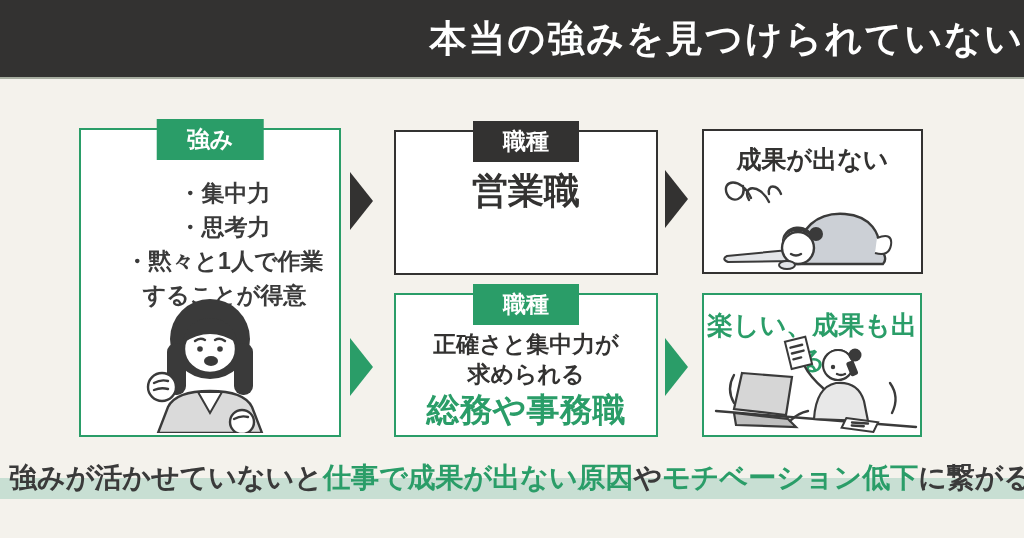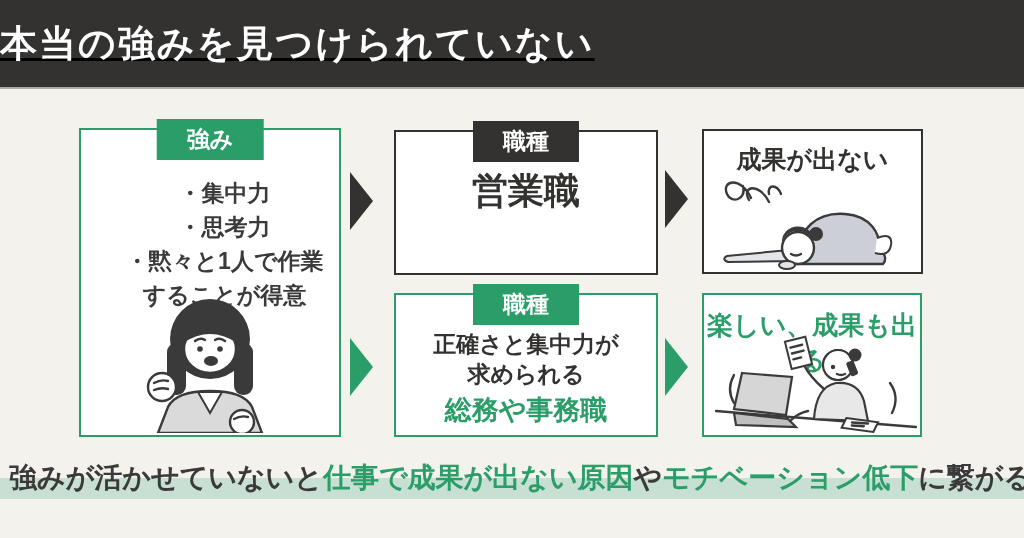--- a/index.html
+++ b/index.html
@@ -4,23 +4,23 @@
 <style>
   html,body{margin:0;padding:0;}
   .canvas{
     position:relative;width:1024px;height:538px;overflow:hidden;
     background:#f4f2ec;
     font-family:"Liberation Sans","DejaVu Sans",sans-serif;
     -webkit-font-smoothing:antialiased;
   }
   
   .header{
-    position:absolute;left:0;top:0;width:1024px;height:89px;
+    position:absolute;left:0;top:0;width:1024px;height:79px;
     background:#333231;border-bottom:2px solid #a8aea1;
-    display:flex;align-items:center;justify-content:flex-start;box-sizing:border-box;text-decoration:underline;
+    display:flex;align-items:center;justify-content:flex-end;box-sizing:border-box;
   }
   .header .title{
     color:#ffffff;font-size:37px;font-weight:700;letter-spacing:2px;margin:0;
   }
   
   .box{position:absolute;background:#ffffff;box-sizing:border-box;}
   .box.bd-green{border:2px solid #2a9d68;}
   .box.bd-dark{border:2px solid #333231;}
   .box-strength{left:79px;top:128px;width:262px;height:309px;}
   .box-jobtop{left:394px;top:130px;width:264px;height:145px;}
@@ -38,21 +38,21 @@
   
   .bullets{margin-top:46px;text-align:center;color:#3a3a3a;
     font-size:23px;line-height:34px;font-weight:700;padding-left:29px;}
   .illu-strength{position:absolute;left:50%;transform:translateX(-50%);bottom:2px;}
   
   .jobtop-content{margin-top:38px;text-align:center;color:#333231;font-weight:700;}
   .jobtop-content .sub{font-size:22px;line-height:26px;}
   .jobtop-content .big{font-size:36px;line-height:42px;margin-top:19px;}
   .jobbottom-content{margin-top:34px;text-align:center;font-weight:700;}
   .jobbottom-content .sub{font-size:23px;line-height:30px;color:#333231;display:block;}
-  .jobbottom-content .big{font-size:27px;line-height:38px;margin-top:2px;color:#2a9d68;}
+  .jobbottom-content .big{font-size:33px;line-height:38px;margin-top:2px;color:#2a9d68;}
   
   .res-title{margin-top:12px;text-align:center;font-weight:700;}
   .res-title.dark{color:#333231;font-size:25px;}
   .res-title.green{color:#2a9d68;font-size:26px;margin-top:13px;}
   .illu-res{position:absolute;left:50%;transform:translateX(-50%);bottom:2px;}
   
   .arr{position:absolute;width:0;height:0;
     border-top:29px solid transparent;border-bottom:29px solid transparent;}
   .arr.dark{border-left:23px solid #333231;}
   .arr.green{border-left:23px solid #2a9d68;}

